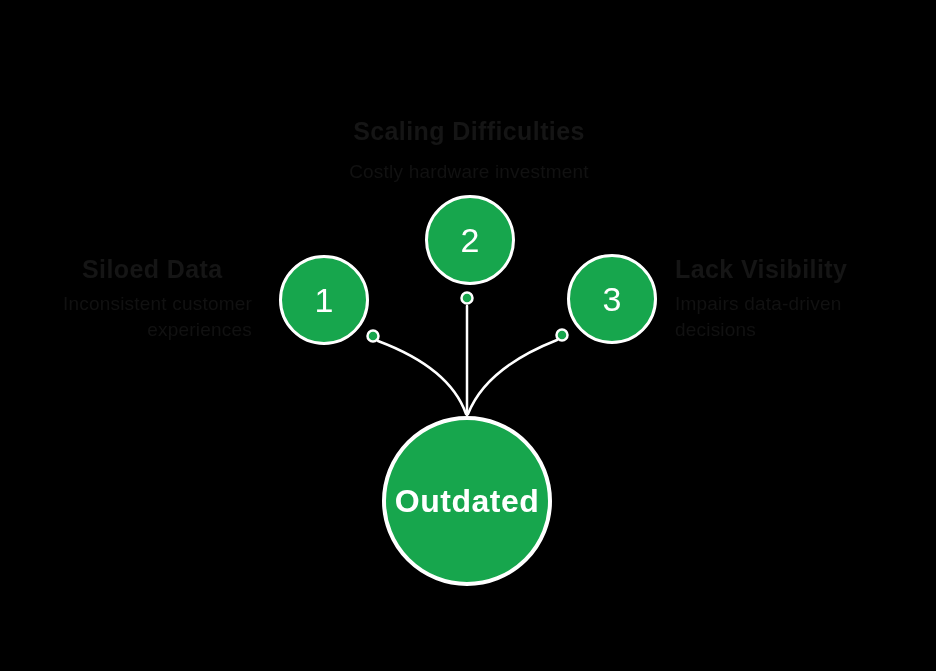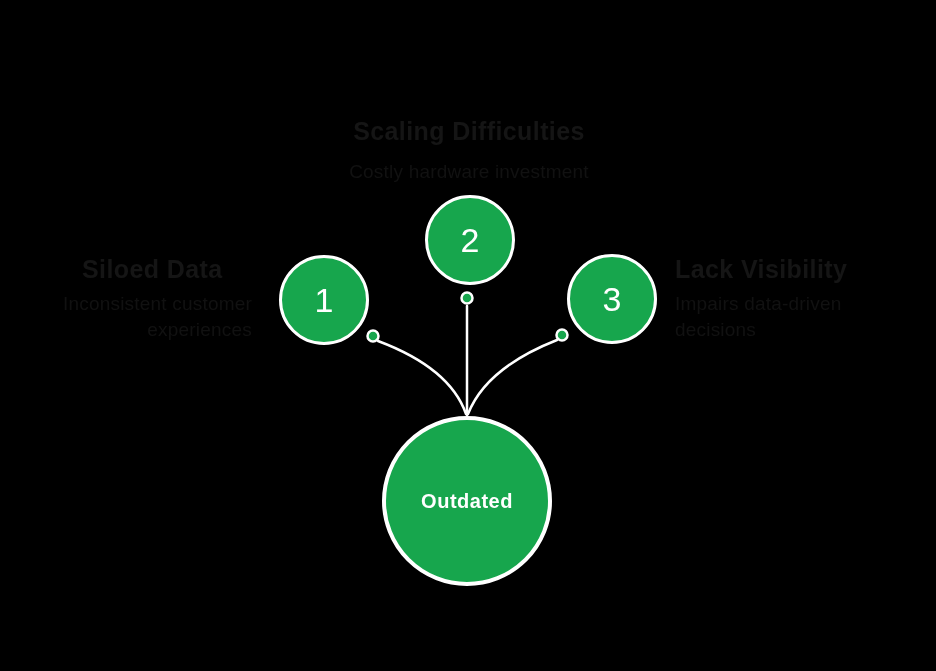--- a/index.html
+++ b/index.html
@@ -41,21 +41,21 @@
   #node-1 { left: 279px; top: 255px; width: 90px; height: 90px; }
   #node-2 { left: 425px; top: 195px; width: 90px; height: 90px; }
   #node-3 { left: 567px; top: 254px; width: 90px; height: 90px; }
   #center-node {
     left: 382px; top: 416px;
     width: 170px; height: 170px;
     border-width: 4px;
     flex-direction: column;
   }
   .center-label-line {
-    font-size: 20px;
+    font-size: 32px;
     font-weight: 600;
     letter-spacing: 0.5px;
     line-height: 33px;
     color: #ffffff;
     text-align: center;
   }
   .label-block { position: absolute; }
   .label-title {
     font-size: 25px;
     font-weight: 600;

